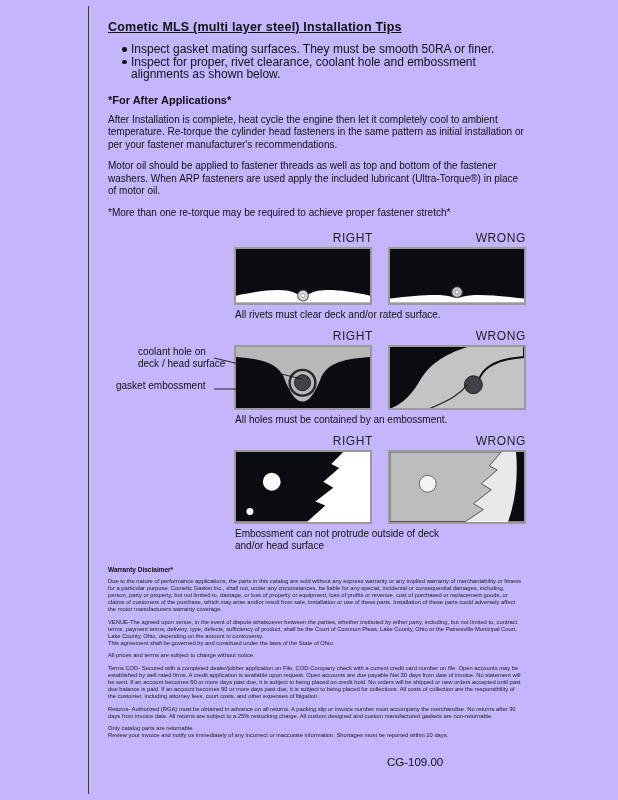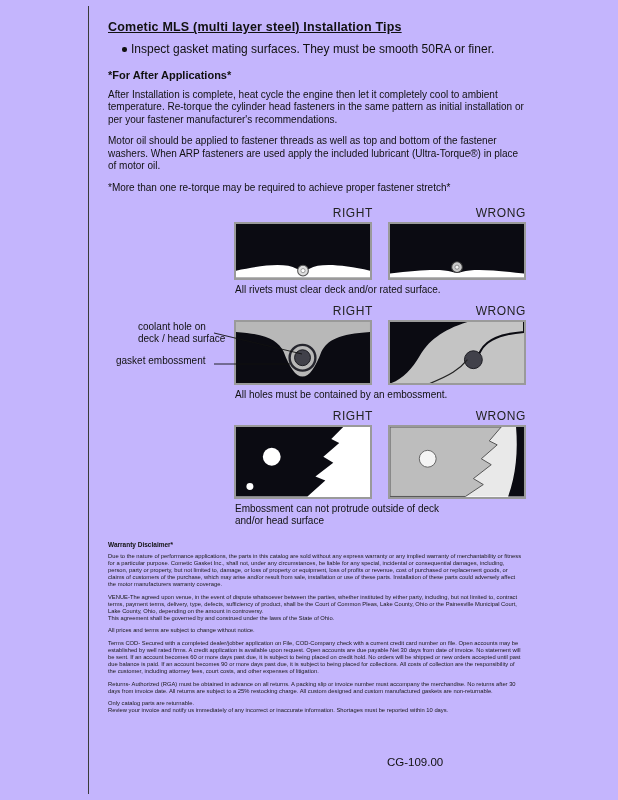--- a/index.html
+++ b/index.html
@@ -47,20 +47,21 @@
 
 <div class="page">
   <div class="left-rule"></div>
 
   <div class="content">
 
     <h1 class="title">Cometic MLS (multi layer steel) Installation Tips</h1>
 
     <ul class="subtips">
       <li>Inspect gasket mating surfaces.  They must be smooth 50RA or finer.</li>
+      <li>Inspect for proper, rivet clearance, coolant hole and embossment alignments as shown below.</li>
     </ul>
 
     <div class="diesel-heading">*For After Applications*</div>
     <p class="para">After Installation is complete, heat cycle the engine then let it completely cool to ambient temperature. Re-torque the cylinder head fasteners in the same pattern as initial installation or per your fastener manufacturer's recommendations.</p>
     <p class="para">Motor oil should be applied to fastener threads as well as top and bottom of the fastener washers. When ARP fasteners are used apply the included lubricant (Ultra-Torque®) in place of motor oil.</p>
     <p class="note">*More than one re-torque may be required to achieve proper fastener stretch*</p>
 
     <div class="diagrams">
 
       <div class="dg-row">

